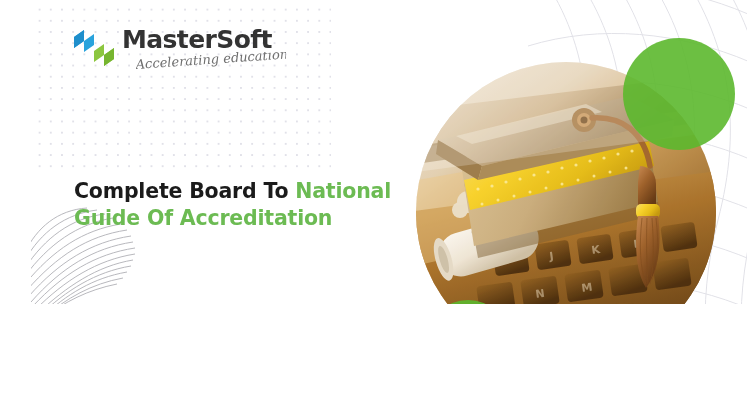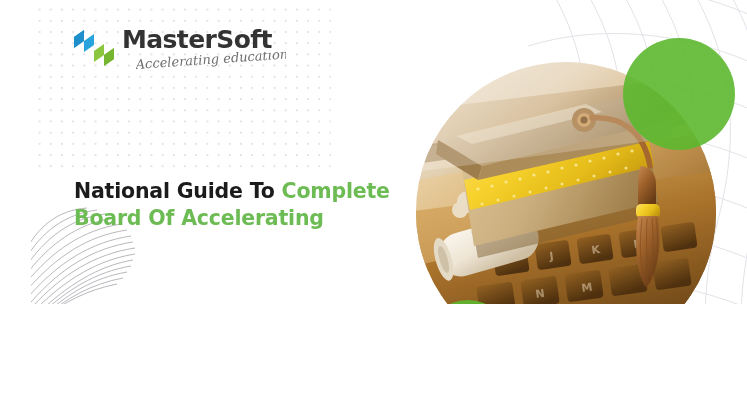--- a/index.html
+++ b/index.html
@@ -211,22 +211,22 @@
     </svg>
     <div class="logo-text-wrap">
       <div class="logo-word">MasterSoft</div>
       <svg class="logo-tagline" viewBox="0 0 150 24">
         <text x="0" y="17" font-family="DejaVu Serif, serif" font-size="13" font-style="italic" fill="#6f6f6f" transform="rotate(-4 0 17)">Accelerating education...</text>
       </svg>
     </div>
   </div>
 
   <div class="headline">
-    <span>National Guide To </span><span class="accent">Complete</span><br>
-    <span class="accent">Board Of Accelerating</span><br>
+    <span>Complete Board To </span><span class="accent">National</span><br>
+    <span class="accent">Guide Of Accreditation</span><br>
   </div>
 
   <div class="hero-circle">
     <svg class="hero-photo" viewBox="0 0 300 300" preserveAspectRatio="xMidYMid slice">
       <defs>
         <linearGradient id="bgWarm" x1="0" y1="0" x2="0.7" y2="1">
           <stop offset="0%" stop-color="#f4eee6"></stop>
           <stop offset="28%" stop-color="#e6d6bd"></stop>
           <stop offset="55%" stop-color="#c79a5a"></stop>
           <stop offset="80%" stop-color="#9a6a2e"></stop>

